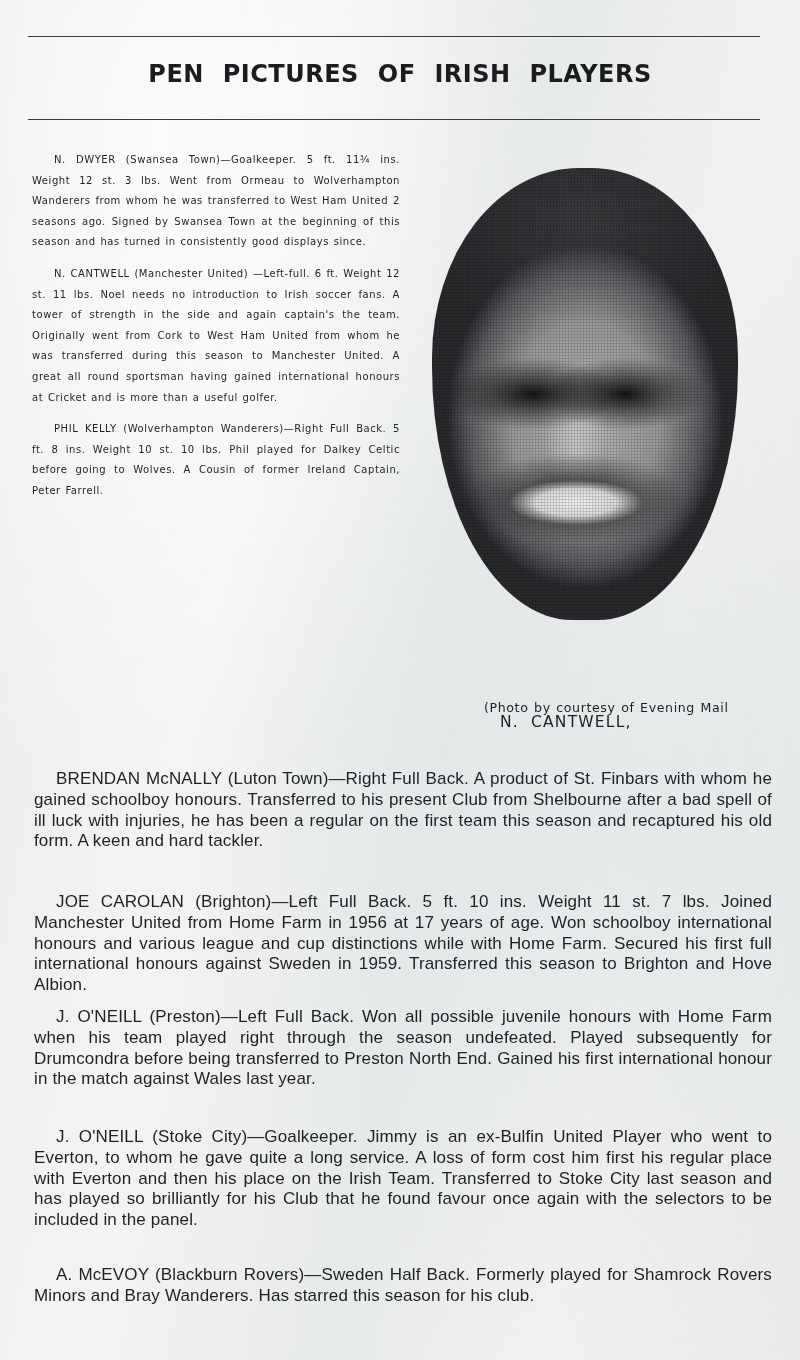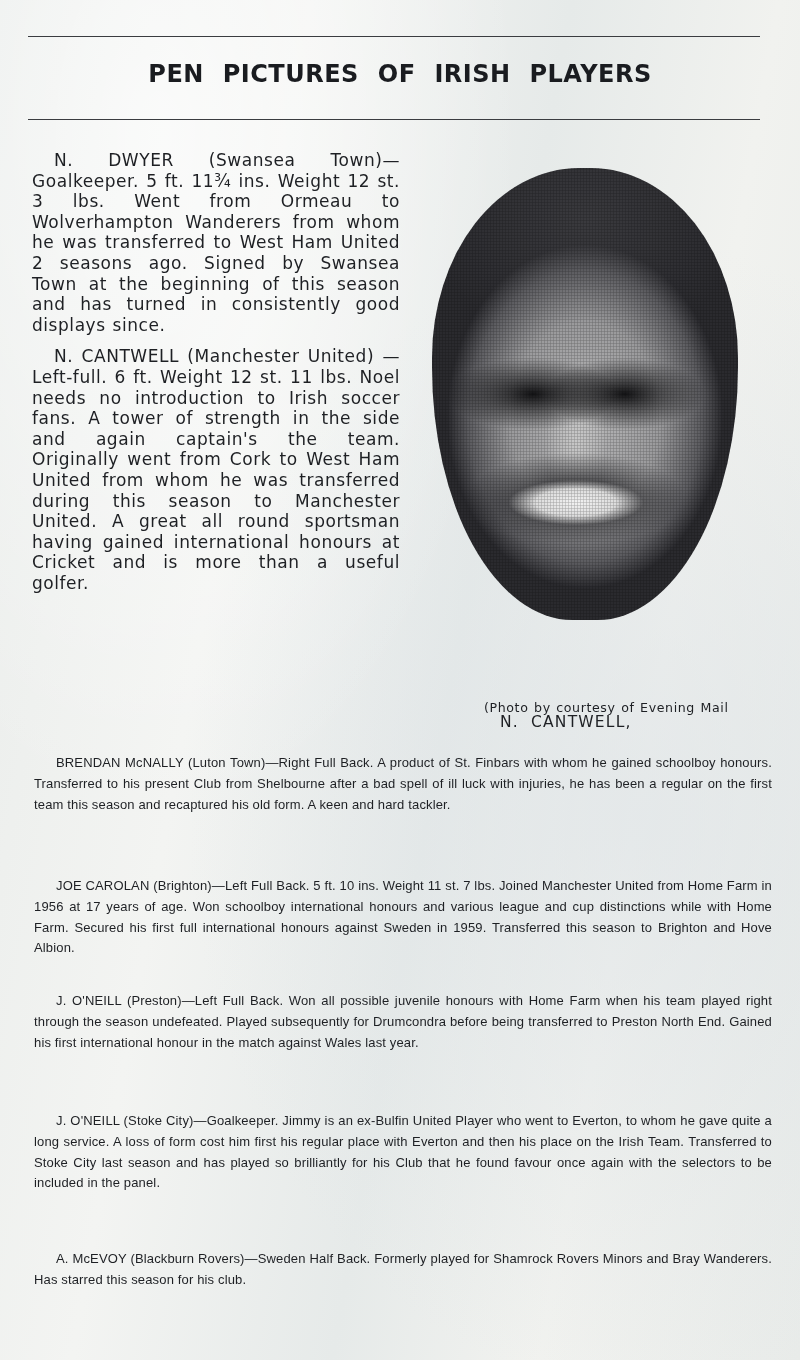--- a/index.html
+++ b/index.html
@@ -17,26 +17,26 @@
   .rule { position: absolute; left: 28px; width: 732px; height: 0; border-top: 1.5px solid #3a3c40; }
   .rule.top { top: 36px; }
   .rule.bottom { top: 119px; }
   .title {
     position: absolute; top: 60px; left: 0; width: 800px; text-align: center;
     font-family: "DejaVu Sans", sans-serif; font-weight: bold; font-size: 24px;
     letter-spacing: 0.5px; word-spacing: 10px; color: #1a1c20;
   }
   .col-left { position: absolute; left: 32px; top: 150px; width: 368px; }
   .para {
-    font-size: 17px; line-height: 20.6px; text-align: justify; margin: 0 0 11px 0;
+    font-size: 10px; line-height: 20.6px; text-align: justify; margin: 0 0 11px 0;
     text-indent: 22px; letter-spacing: 0.55px; word-spacing: 1px;
   }
   .full { position: absolute; left: 34px; width: 738px; }
-  .full .para { font-size: 13px; line-height: 20.8px; letter-spacing: 0.15px; word-spacing: 0px;
-    font-family: "Liberation Sans Narrow", "Liberation Sans", sans-serif; transform-origin: left top; }
+  .full .para { font-size: 17px; line-height: 20.8px; letter-spacing: 0.15px; word-spacing: 0px;
+    font-family: "Liberation Sans Narrow", "Liberation Sans", sans-serif; transform-origin: left top; margin-top: 16px; }
   .photo-wrap { position: absolute; left: 432px; top: 168px; width: 306px; height: 452px; }
   .photo {
     width: 100%; height: 100%;
     border-radius: 48% 48% 46% 46% / 42% 42% 56% 56%;
     background-color: #2a2b2e;
     background-image:
       radial-gradient(ellipse 28% 8% at 33% 50%, #141416 0%, rgba(20,20,22,0) 100%),
       radial-gradient(ellipse 26% 8% at 63% 50%, #141416 0%, rgba(20,20,22,0) 100%),
       radial-gradient(ellipse 22% 5% at 47% 74%, #f2f2f2 0%, #dcdcdc 60%, rgba(200,200,200,0) 100%),
       radial-gradient(ellipse 36% 10% at 47% 73%, #1d1d20 0%, rgba(30,30,32,0) 100%),
@@ -62,20 +62,21 @@
 </head>
 <body>
 
 <div class="rule top"></div>
 <div class="title">PEN PICTURES OF IRISH PLAYERS</div>
 <div class="rule bottom"></div>
 
 <div class="col-left">
   <p class="para">N. DWYER (Swansea Town)—Goalkeeper. 5 ft. 11¾ ins. Weight 12 st. 3 lbs. Went from Ormeau to Wolverhampton Wanderers from whom he was transferred to West Ham United 2 seasons ago. Signed by Swansea Town at the beginning of this season and has turned in consistently good displays since.</p>
   <p class="para">N. CANTWELL (Manchester United) —Left-full. 6 ft. Weight 12 st. 11 lbs. Noel needs no introduction to Irish soccer fans. A tower of strength in the side and again captain's the team. Originally went from Cork to West Ham United from whom he was transferred during this season to Manchester United. A great all round sportsman having gained international honours at Cricket and is more than a useful golfer.</p>
+  <p class="para">PHIL KELLY (Wolverhampton Wanderers)—Right Full Back. 5 ft. 8 ins. Weight 10 st. 10 lbs. Phil played for Dalkey Celtic before going to Wolves. A Cousin of former Ireland Captain, Peter Farrell.</p>
 </div>
 
 <div class="photo-wrap">
   <div class="photo"></div>
 </div>
 <div class="caption-name">N. CANTWELL,</div>
 <div class="caption-credit">(Photo by courtesy of Evening Mail</div>
 
 <div class="full" style="top:753px;">
   <p class="para">BRENDAN McNALLY (Luton Town)—Right Full Back. A product of St. Finbars with whom he gained schoolboy honours. Transferred to his present Club from Shelbourne after a bad spell of ill luck with injuries, he has been a regular on the first team this season and recaptured his old form. A keen and hard tackler.</p>

